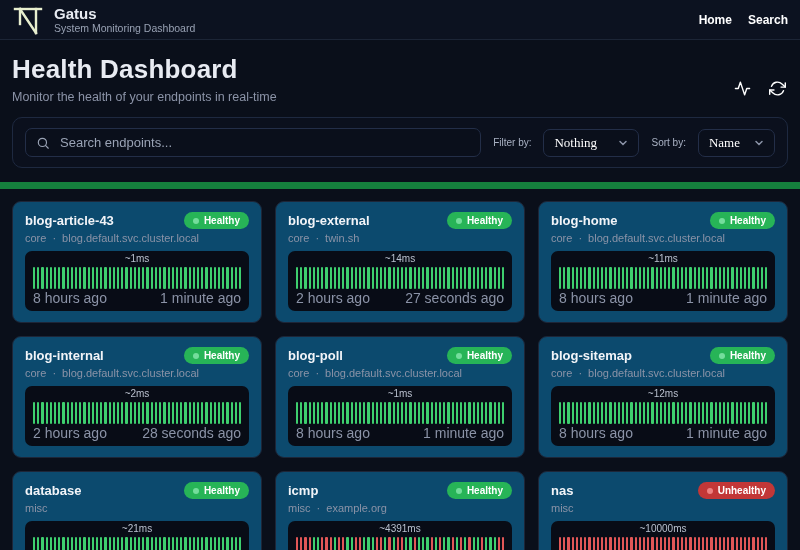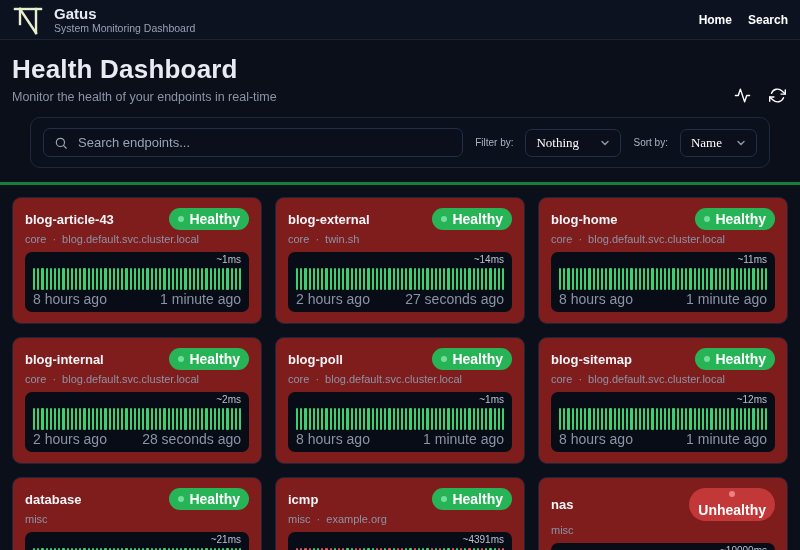--- a/index.html
+++ b/index.html
@@ -14,27 +14,27 @@
     height:40px; display:flex; align-items:center; justify-content:space-between;
     padding:0 12px; background:#0c1220; border-bottom:1px solid #1c2536;
   }
   .brand { display:flex; align-items:center; gap:10px; }
   .logo { width:32px; height:32px; display:block; }
   .brand-name { font-size:15px; font-weight:700; line-height:1.15; }
   .brand-tag { font-size:10.5px; color:#98a1b3; line-height:1.2; }
   .nav-links { display:flex; gap:16px; }
   .nav-link { font-size:12px; font-weight:700; color:#ffffff; text-decoration:none; cursor:pointer; }
   
-  .hero { display:flex; justify-content:space-between; align-items:flex-end; padding:14px 14px 10px 12px; }
+  .hero { display:flex; justify-content:space-between; align-items:center; padding:14px 14px 10px 12px; }
   .hero h1 { margin:0 0 5px 0; font-size:26px; font-weight:700; letter-spacing:0.2px; }
   .hero-sub { font-size:12.5px; color:#8b93a7; }
   .hero-actions { display:flex; gap:18px; margin-top:18px; }
   .icon-btn { background:none; border:none; padding:0; cursor:pointer; line-height:0; }
   
-  .toolbar-wrap { padding:3px 30px 14px; border-bottom:3px solid #15803d; }
+  .toolbar-wrap { padding:3px 12px 14px; border-bottom:7px solid #15803d; }
   .toolbar {
     border:1px solid #1e2940; border-radius:10px; background:#0b101d;
     padding:10px 12px; display:flex; align-items:center; gap:12px;
   }
   .search-box {
     flex:1; display:flex; align-items:center; gap:8px;
     border:1px solid #232e48; border-radius:7px; background:#0a0f1b; padding:5px 10px;
   }
   .search-box input {
     flex:1; background:transparent; border:none; outline:none;
@@ -44,35 +44,35 @@
   .tb-label { font-size:10px; color:#aab2c4; white-space:nowrap; }
   .select {
     display:flex; align-items:center; justify-content:space-between; gap:14px;
     border:1px solid #232e48; border-radius:7px; background:#0a0f1b;
     padding:5px 10px; font-size:13px; color:#ffffff; cursor:pointer; white-space:nowrap;font-family:Liberation Serif, serif;
   }
   .select.filter { min-width:96px; }
   
   .grid { display:grid; grid-template-columns:repeat(3,1fr); gap:13px; padding:12px 12px 0; }
   .card {
-    background:#7f1d1d; border:1px solid #1d2638; border-radius:9px;
+    background:#0c4a6e; border:1px solid #1d2638; border-radius:9px;
     padding:10px 12px 11px; cursor:pointer;
   }
   .card-head { display:flex; justify-content:space-between; align-items:center; }
   .card-name { font-size:13px; font-weight:700; color:#f2f4f8; }
   .badge {
     display:inline-flex; align-items:center; gap:5px;
-    border-radius:999px; padding:3px 9px; font-size:14px; font-weight:700; color:#fff;
+    border-radius:999px; padding:3px 9px; font-size:10px; font-weight:700; color:#fff;
   }
   .badge .dot { width:6px; height:6px; border-radius:50%; display:inline-block; }
   .badge.ok  { background:#27b457; } .badge.ok .dot  { background:#74dd9c; }
-  .badge.bad { background:#c23737;flex-direction:column; } .badge.bad .dot { background:#ee8181; }
+  .badge.bad { background:#c23737; } .badge.bad .dot { background:#ee8181; }
   .card-sub { display:flex; align-items:flex-end; gap:6px; margin-top:3px; font-size:11px; color:#8b93a7; }
   .chart { background:#080c16; border-radius:7px; margin-top:7px; padding:2px 8px 5px; }
-  .rt { text-align:right; font-size:10px; color:#b9c0ce; height:12px; line-height:12px; }
+  .rt { text-align:center; font-size:10px; color:#b9c0ce; height:12px; line-height:12px; }
   .bars { display:flex; gap:2px; height:22px; margin-top:2px; }
   .bar { flex:1; border-radius:1px; }
   .bar.up { background:#3ecf6e; }
   .bar.down { background:#e25757; }
   .times { display:flex; justify-content:space-between; margin-top:1px; font-size:14px; color:#8b93a7; }
 </style>
 </head>
 <body>
 
 <header class="topbar">

